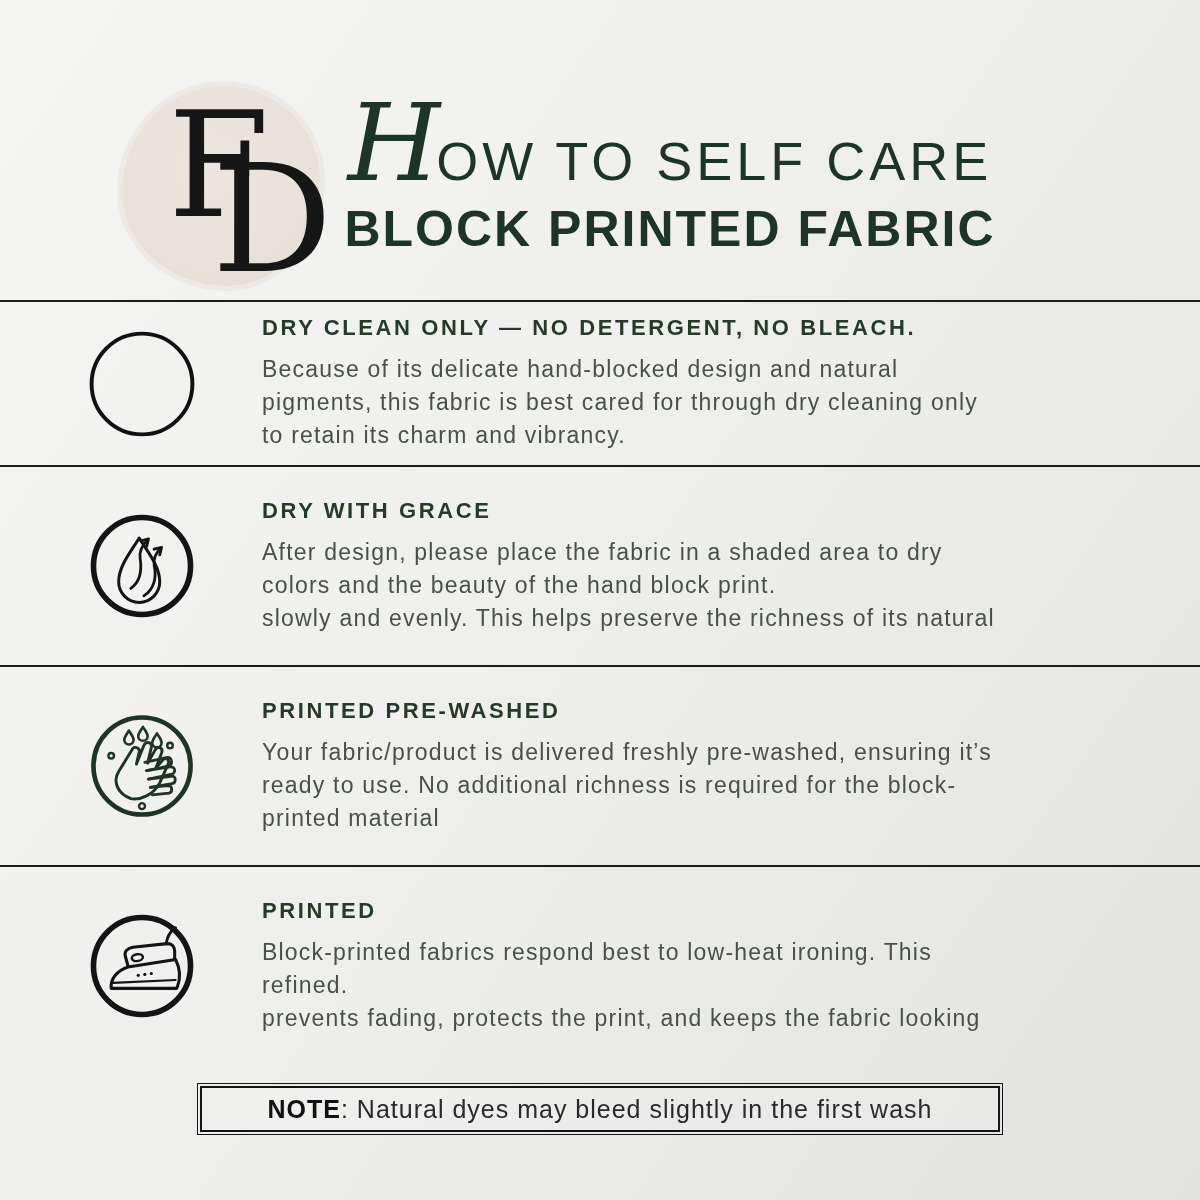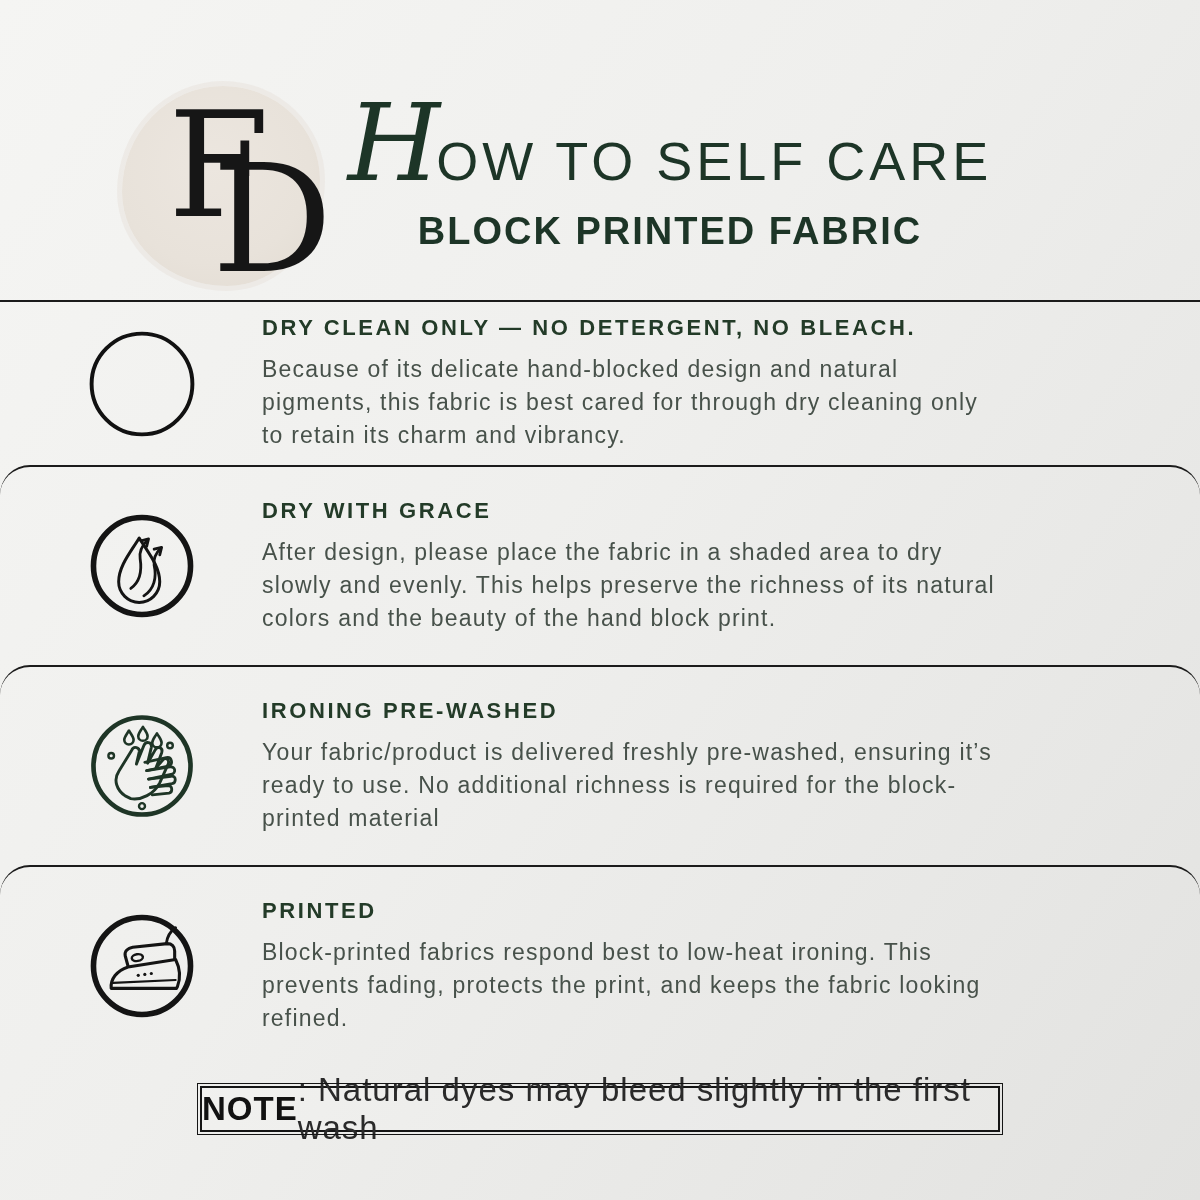--- a/index.html
+++ b/index.html
@@ -20,46 +20,46 @@
     border-radius:51% 49% 47% 53% / 53% 47% 53% 47%;
     box-shadow:0 0 0 5px rgba(231,225,217,.45);
   }
   .logo-letter{position:absolute;font-family:"DejaVu Serif",serif;color:#161616;line-height:1;}
   .letter-f{left:46px;top:6px;font-size:146px;}
   .letter-d{left:90px;top:58px;font-size:150px;}
   .title-block{position:absolute;left:340px;top:96px;width:660px;text-align:center;color:#1d3527;}
   .title-line1{display:flex;align-items:baseline;justify-content:center;height:96px;}
   .script-h{font-family:"DejaVu Serif",serif;font-style:italic;font-weight:400;font-size:106px;line-height:96px;margin-right:-4px;}
   .title-rest{font-size:54px;font-weight:400;letter-spacing:4px;line-height:96px;}
-  .subtitle{font-size:38px;font-weight:700;letter-spacing:2px;margin-top:18px;}
+  .subtitle{font-size:50px;font-weight:700;letter-spacing:2px;margin-top:8px;}
   
   .row{
     display:flex;align-items:center;
     border-top:2px solid #1b1b1b;
     padding-left:86px;box-sizing:border-box;
   }
   .row-1{height:165px;}
-  .row-2,.row-3,.row-4{height:200px;border-radius:30px;}
+  .row-2,.row-3,.row-4{height:200px;}
   .icon-box{width:112px;height:112px;flex:0 0 112px;}
   .icon-box svg{width:112px;height:112px;display:block;}
   .section-text{margin-left:64px;width:860px;}
   .section-heading{
     font-size:22px;font-weight:700;letter-spacing:2.6px;
     color:#233b28;margin-bottom:11px;
   }
   .section-body{font-size:23px;letter-spacing:1.2px;line-height:33px;color:#47514a;margin-top:12px;}
   .body-line{white-space:nowrap;}
   
   .note-box{
     width:800px;height:46px;box-sizing:border-box;
     margin:21px auto 0 auto;
     border:2.5px solid #151515;
     outline:1.5px solid #151515;outline-offset:2px;
     display:flex;align-items:center;justify-content:center;
-    font-size:33px;letter-spacing:1px;color:#2a2a2a;
+    font-size:25px;letter-spacing:1px;color:#2a2a2a;
     background:rgba(255,255,255,0.12);
   }
   .note-label{font-weight:700;color:#111;}
 </style>
 </head>
 <body>
 
 <div class="canvas">
 
   <div class="header">
@@ -101,22 +101,22 @@
         <path d="M48,84 C58,77 60,65 58,52 C57,45 60,38 66,32" stroke-width="3"></path>
         <path d="M59,33 L67,31 L65,39" stroke-width="3"></path>
         <path d="M62,92 C73,85 76,72 73,59 C72,52 75,46 80,41" stroke-width="3"></path>
         <path d="M73,42 L81,40 L79,48" stroke-width="3"></path>
       </svg>
     </div>
     <div class="section-text">
       <div class="section-heading">DRY WITH GRACE</div>
       <div class="section-body">
         <div class="body-line">After design, please place the fabric in a shaded area to dry</div>
+        <div class="body-line">colors and the beauty of the hand block print.</div>
         <div class="body-line">slowly and evenly. This helps preserve the richness of its natural</div>
-        <div class="body-line">colors and the beauty of the hand block print.</div>
       </div>
     </div>
   </div>
 
   <div class="row row-3">
     <div class="icon-box">
       <svg viewBox="0 0 120 120" fill="none" stroke="#1e3526" stroke-linecap="round" stroke-linejoin="round">
         <circle cx="60" cy="60" r="52" stroke-width="5"></circle>
         <path d="M46,22 C43,27 41,29 41,32 a5,5 0 0 0 10,0 C51,29 49,27 46,22 Z" stroke-width="2.8"></path>
         <path d="M61,18 C58,23 56,25 56,28 a5,5 0 0 0 10,0 C66,25 64,23 61,18 Z" stroke-width="2.8"></path>
@@ -125,21 +125,21 @@
         <circle cx="90" cy="38" r="3" stroke-width="2.6"></circle>
         <circle cx="60" cy="103" r="3.2" stroke-width="2.6"></circle>
         <path d="M42,92 C33,86 29,75 35,66 L49,43 C51,38 58,40 57,45 L54,58 L62,38 C64,33 71,34 70,40 L66,57 L74,43 C76,38 83,40 81,46 L75,62 L82,54 C85,50 90,53 88,58 L79,78 C73,90 59,97 48,95 Z" stroke-width="3.1"></path>
         <path d="M63,56 L86,51 C92,50 94,58 88,60 L65,65" stroke-width="3"></path>
         <path d="M65,65 L90,61 C96,60 97,68 91,69 L67,74" stroke-width="3"></path>
         <path d="M67,74 L91,71 C97,70 97,78 92,79 L69,83" stroke-width="3"></path>
         <path d="M69,83 L88,81 C93,81 93,88 89,89 L71,91" stroke-width="3"></path>
       </svg>
     </div>
     <div class="section-text">
-      <div class="section-heading">IRONING PRE-WASHED</div>
+      <div class="section-heading">PRINTED PRE-WASHED</div>
       <div class="section-body">
         <div class="body-line">Your fabric/product is delivered freshly pre-washed, ensuring it’s</div>
         <div class="body-line">ready to use. No additional richness is required for the block-</div>
         <div class="body-line">printed material</div>
       </div>
     </div>
   </div>
 
   <div class="row row-4">
     <div class="icon-box">
@@ -152,22 +152,22 @@
         <path d="M86,36 C87,28 90,23 96,19" stroke-width="3"></path>
         <circle cx="56" cy="70" r="1.7" fill="#141414" stroke="none"></circle>
         <circle cx="63" cy="69" r="1.7" fill="#141414" stroke="none"></circle>
         <circle cx="70" cy="68" r="1.7" fill="#141414" stroke="none"></circle>
       </svg>
     </div>
     <div class="section-text">
       <div class="section-heading">PRINTED</div>
       <div class="section-body">
         <div class="body-line">Block-printed fabrics respond best to low-heat ironing. This</div>
+        <div class="body-line">refined.</div>
         <div class="body-line">prevents fading, protects the print, and keeps the fabric looking</div>
-        <div class="body-line">refined.</div>
       </div>
     </div>
   </div>
 
   <div class="note-box">
     <span class="note-label">NOTE</span>
       <span>: Natural dyes may bleed slightly in the first wash</span>
   </div>
 
 </div>

